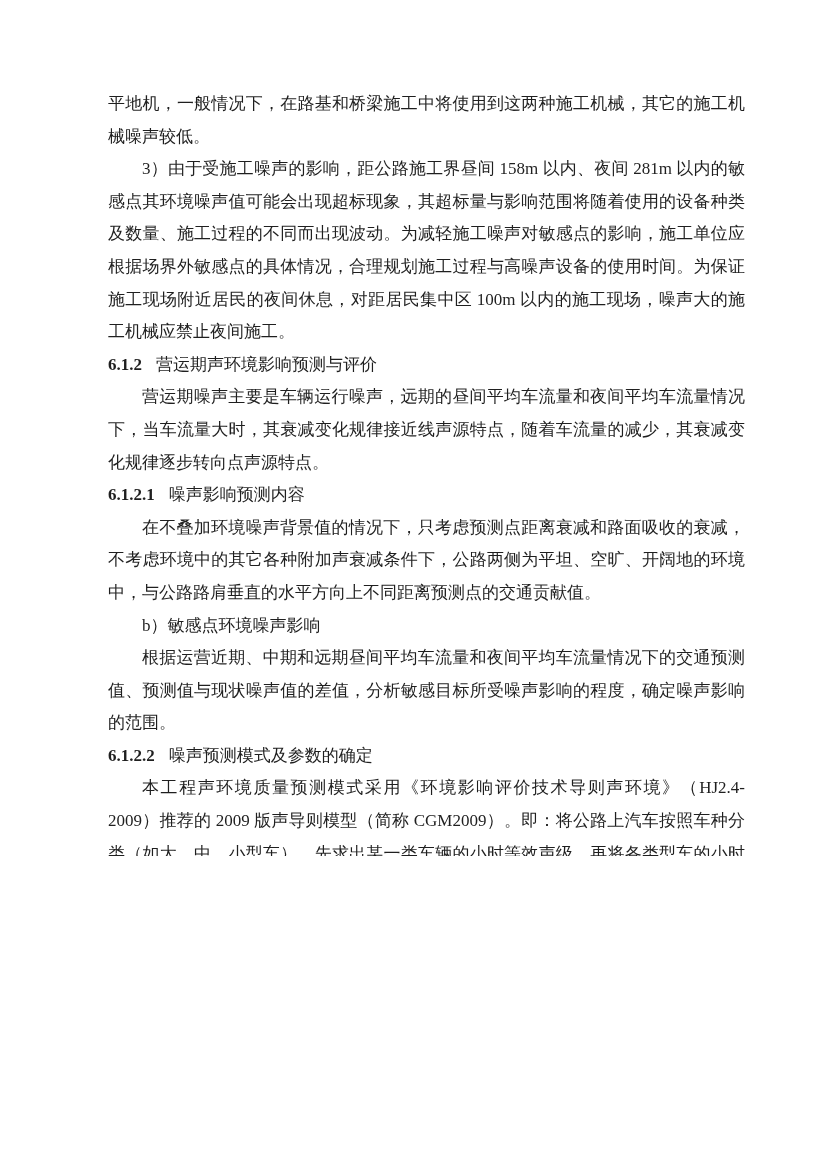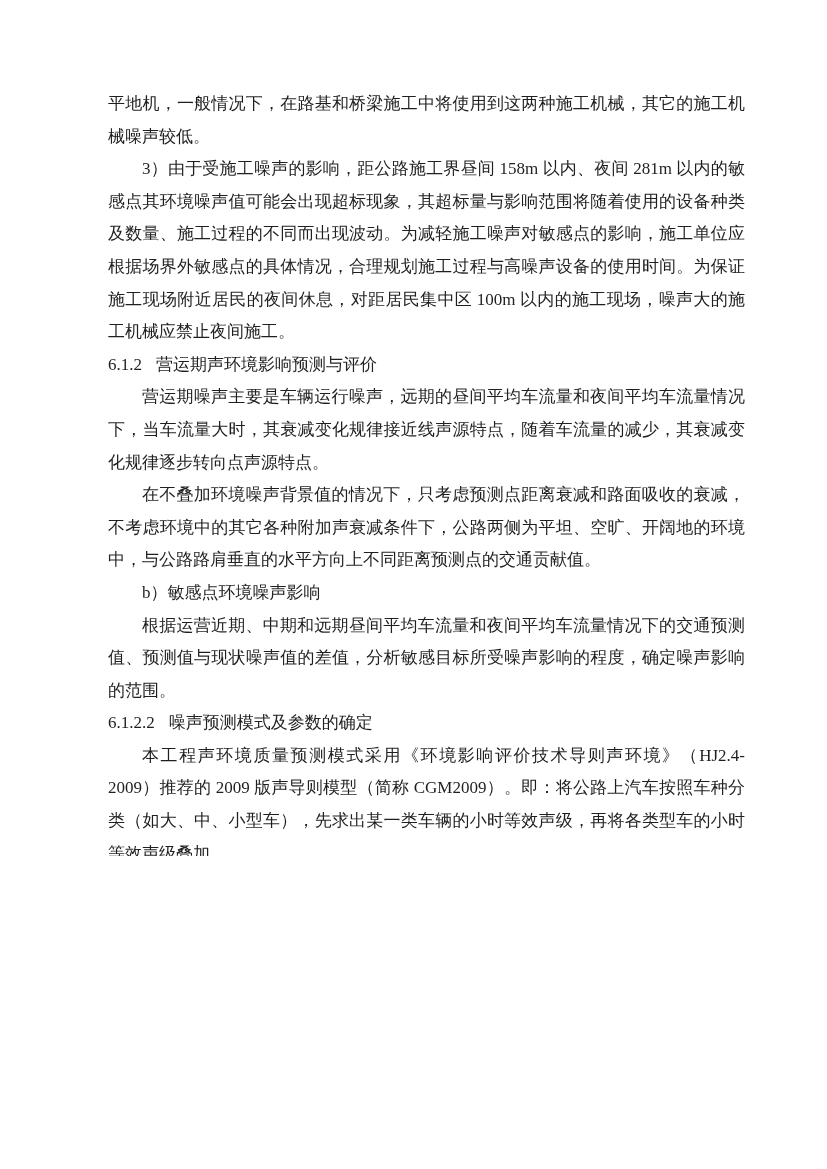--- a/index.html
+++ b/index.html
@@ -37,20 +37,21 @@
   }
   .para-continuation {
     text-indent: 0;
   }
   .heading {
     text-align: left;
     text-indent: 0;
   }
   .heading .h-num {
     margin-right: 14px;
+    font-weight: bold;
   }
   .sub-item {
     text-indent: 2em;
     text-align: left;
   }
   .page-number {
     position: absolute;
     top: 1086px;
     left: 0;
     width: 100%;
@@ -68,20 +69,23 @@
     <p class="para para-continuation">平地机，一般情况下，在路基和桥梁施工中将使用到这两种施工机械，其它的施工机械噪声较低。</p>
 
     <p class="para">3）由于受施工噪声的影响，距公路施工界昼间 158m 以内、夜间 281m 以内的敏感点其环境噪声值可能会出现超标现象，其超标量与影响范围将随着使用的设备种类及数量、施工过程的不同而出现波动。为减轻施工噪声对敏感点的影响，施工单位应根据场界外敏感点的具体情况，合理规划施工过程与高噪声设备的使用时间。为保证施工现场附近居民的夜间休息，对距居民集中区 100m 以内的施工现场，噪声大的施工机械应禁止夜间施工。</p>
 
     <h3 class="heading">
       <span class="h-num">6.1.2</span><span>营运期声环境影响预测与评价</span>
     </h3>
 
     <p class="para">营运期噪声主要是车辆运行噪声，远期的昼间平均车流量和夜间平均车流量情况下，当车流量大时，其衰减变化规律接近线声源特点，随着车流量的减少，其衰减变化规律逐步转向点声源特点。</p>
 
+    <h3 class="heading">
+      <span class="h-num">6.1.2.1</span><span>噪声影响预测内容</span>
+    </h3>
 
 
     <p class="para">在不叠加环境噪声背景值的情况下，只考虑预测点距离衰减和路面吸收的衰减，不考虑环境中的其它各种附加声衰减条件下，公路两侧为平坦、空旷、开阔地的环境中，与公路路肩垂直的水平方向上不同距离预测点的交通贡献值。</p>
 
 
     <p class="sub-item">b）敏感点环境噪声影响</p>
 
     <p class="para">根据运营近期、中期和远期昼间平均车流量和夜间平均车流量情况下的交通预测值、预测值与现状噪声值的差值，分析敏感目标所受噪声影响的程度，确定噪声影响的范围。</p>
 
     <h3 class="heading">

